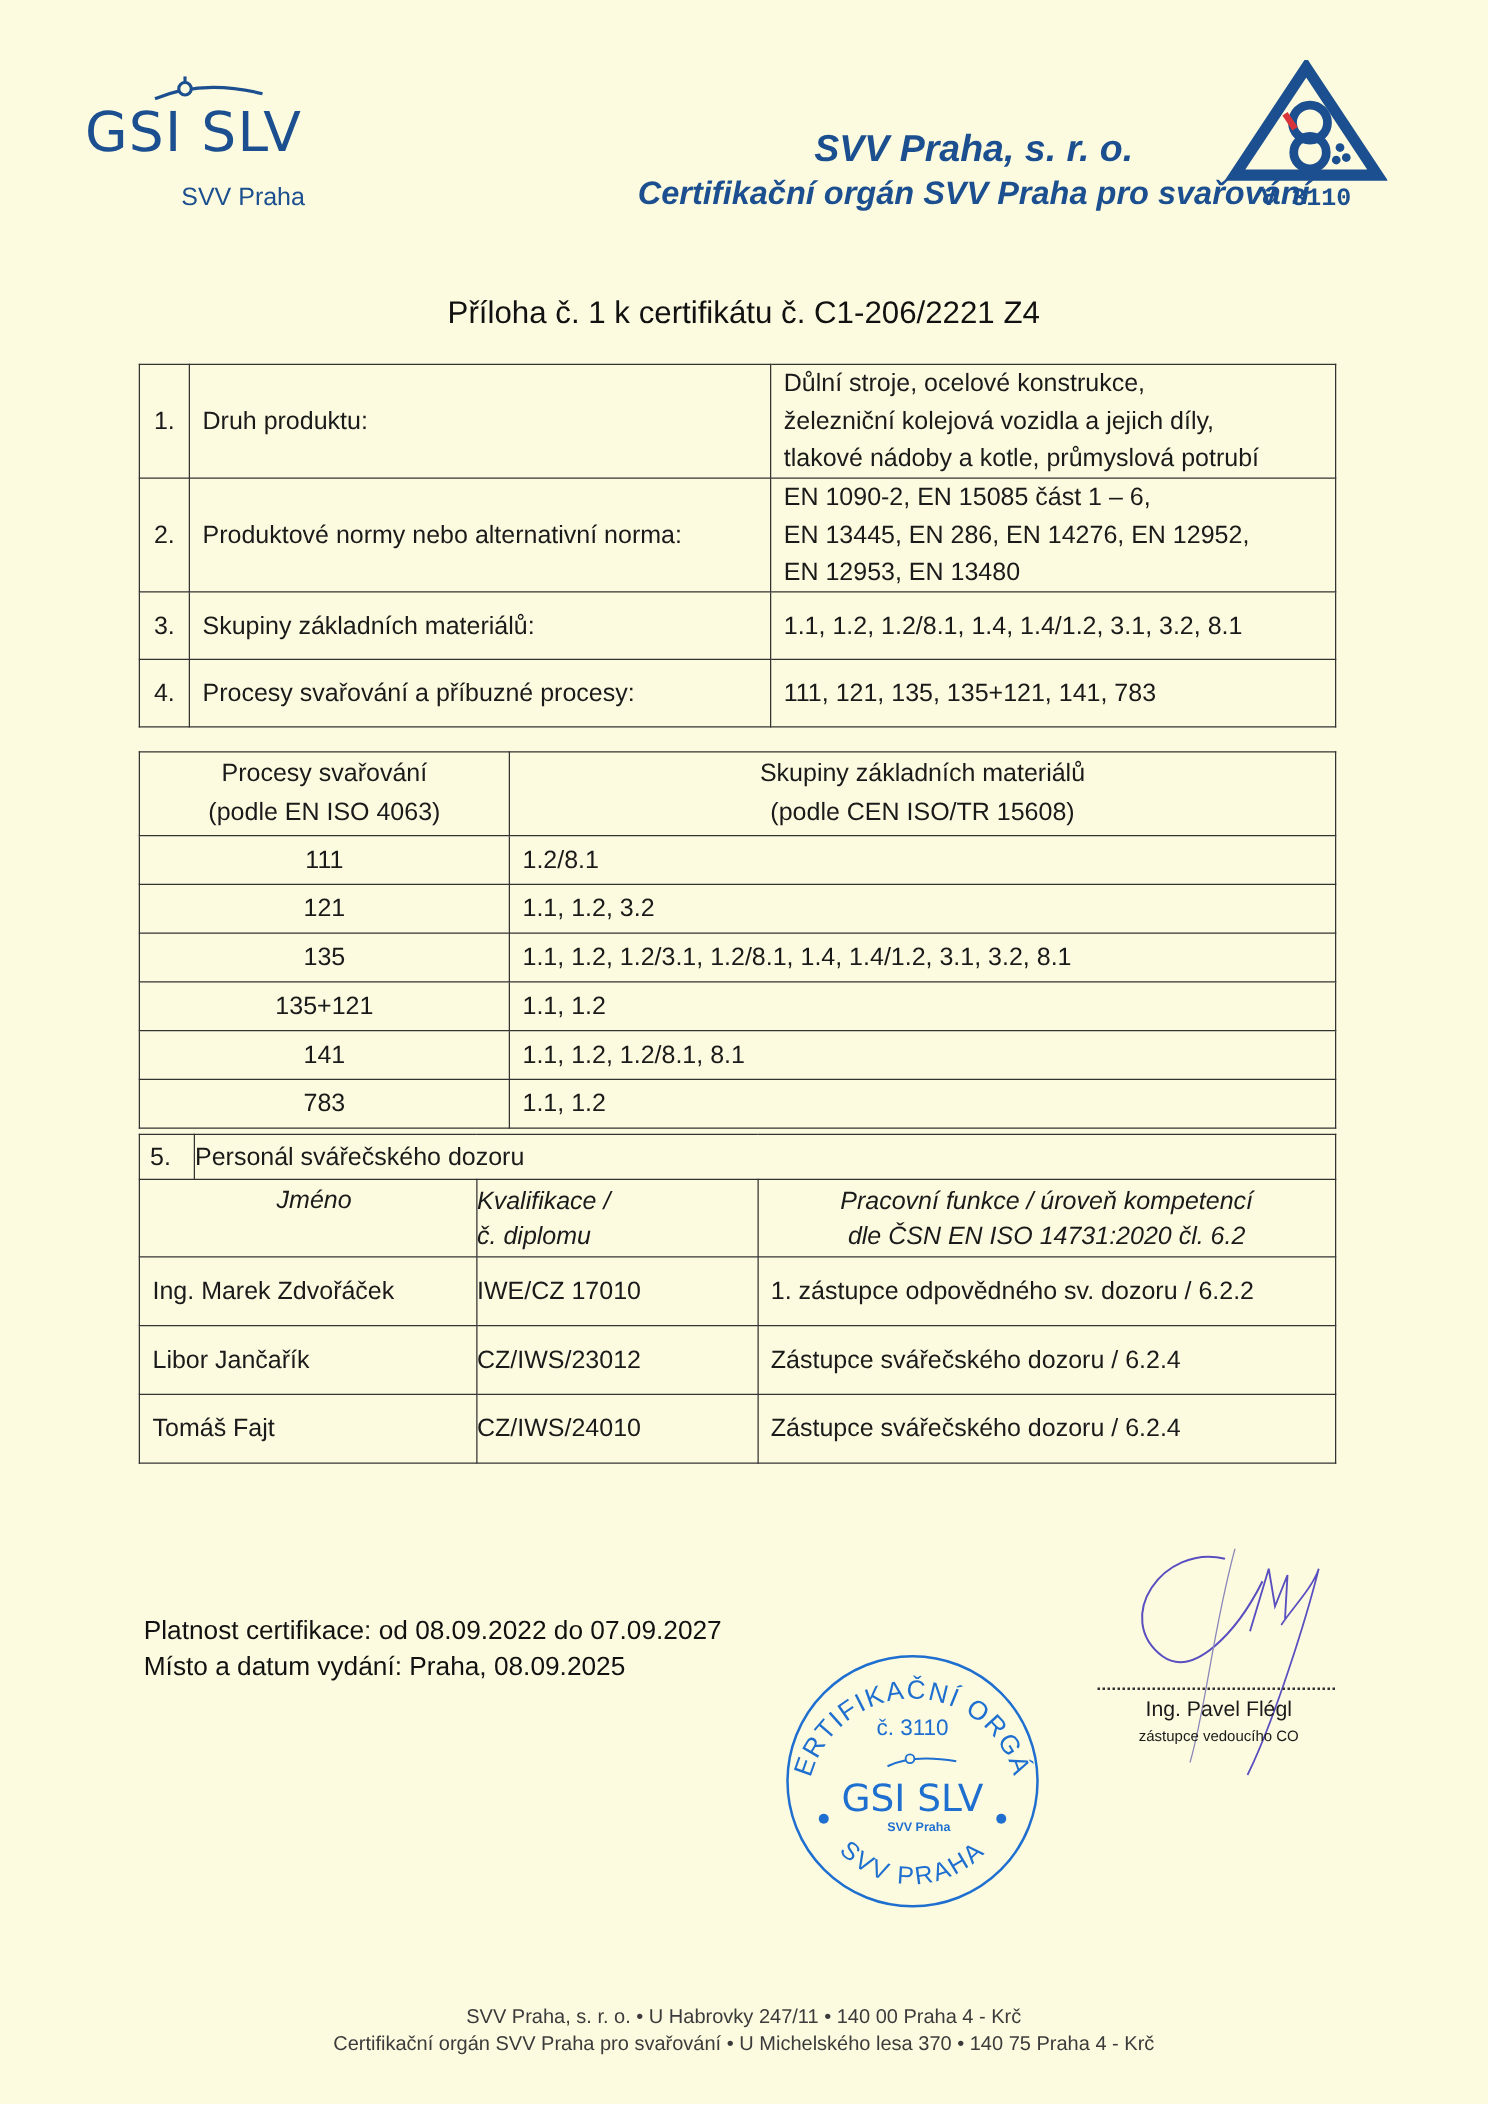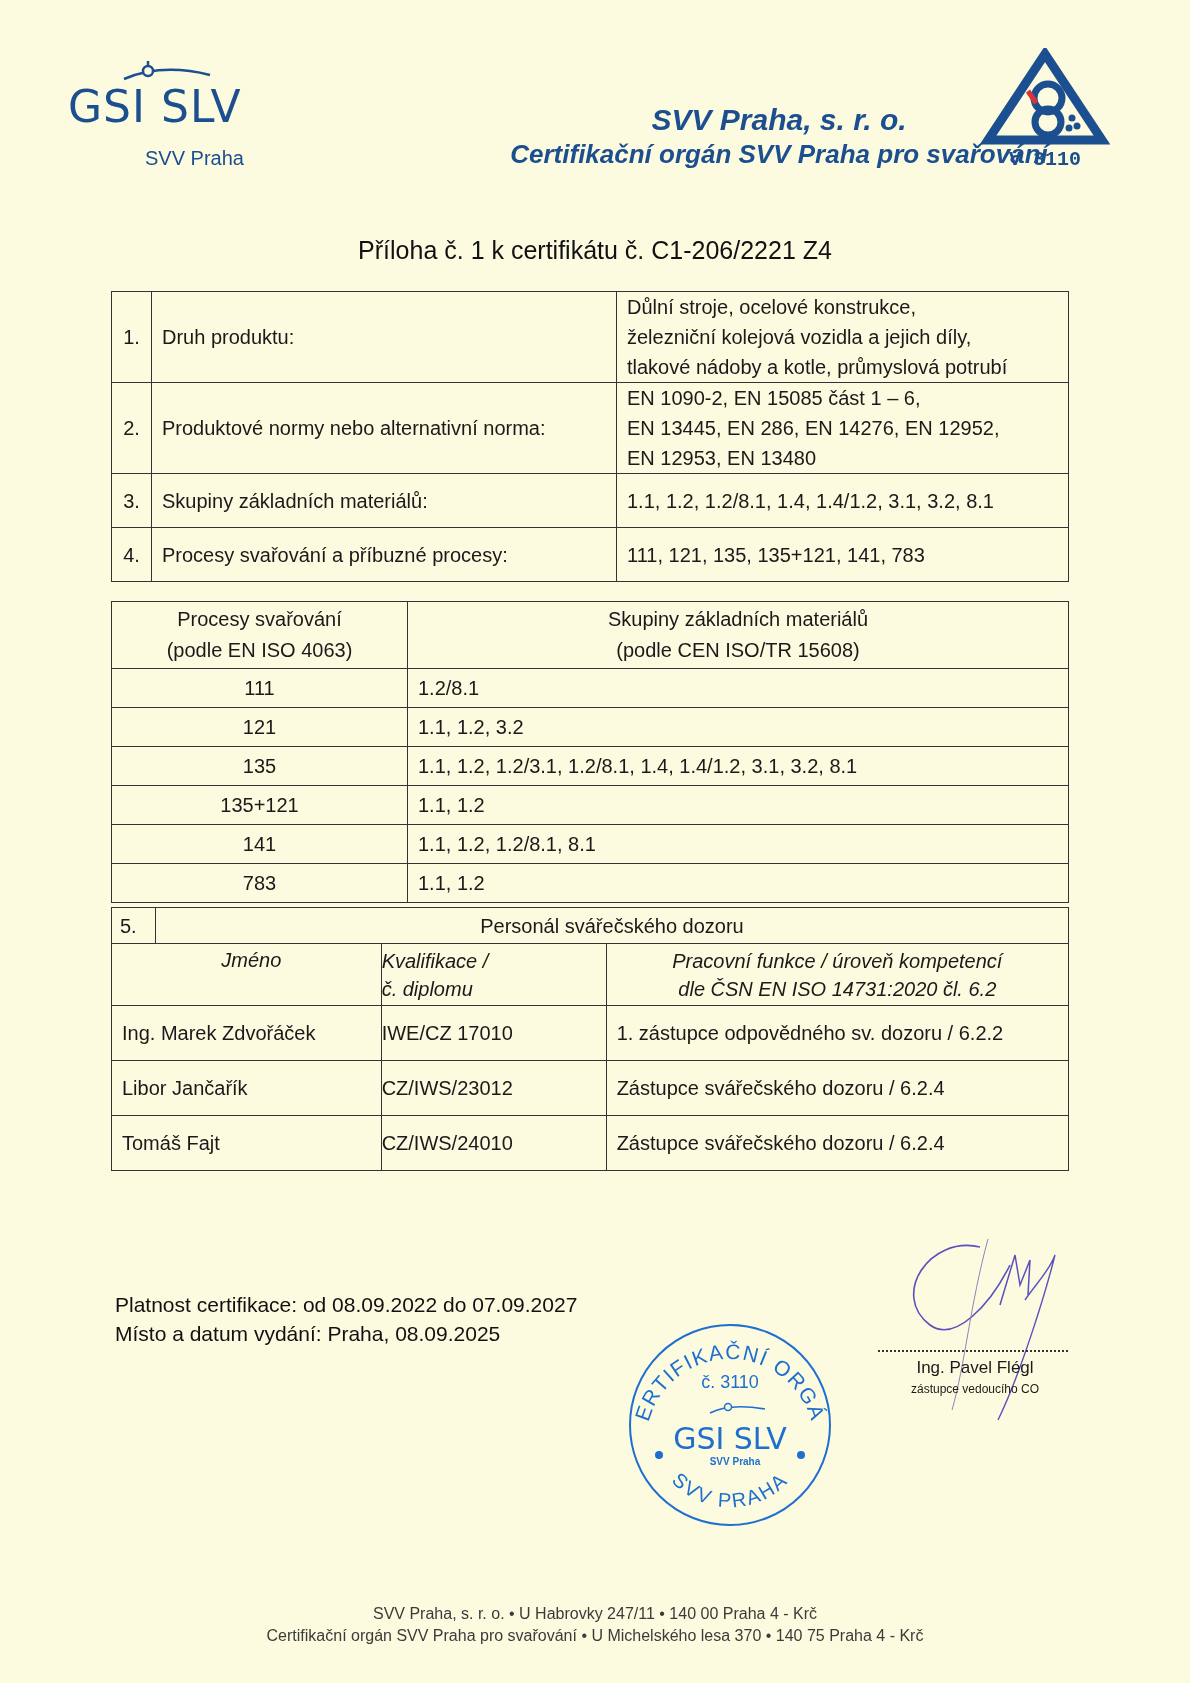--- a/index.html
+++ b/index.html
@@ -54,21 +54,21 @@
 
   .t2 { left: 111px; top: 601px; width: 958px; }
   .t2 td.proc { width: 296px; text-align: center; }
   .t2 td.mat { padding-left: 10px; }
   .t2 tr.hd td { line-height: 31px; padding: 2px 0; }
   .t2 tr.row td { height: 39px; }
 
   .t3 { left: 111px; top: 907px; width: 958px; }
   .t3 td { line-height: 28px; }
   .t3 td.n5 { width: 44px; padding-left: 8px; height: 36px; }
-  .t3 td.hdr { text-align: center; margin-top: 32px; }
+  .t3 td.hdr { text-align: left; margin-top: 32px; }
   .t3 td.name { width: 238px; padding-left: 10px; }
   .t3 td.qual { width: 225px; text-align: left; }
   .t3 td.func { padding-left: 10px; }
   .t3 tr.hdrow td { height: 62px; font-style: italic; }
   .t3 tr.prow td { height: 55px; }
   .t3 td.qual.small { font-size: 15px; line-height: 24px; }
   .t3 td.qual.small .big { font-size: 19px; }
 
   .validity { left: 115px; top: 1290px; font-size: 21px; line-height: 29px; color: #111; }
 

